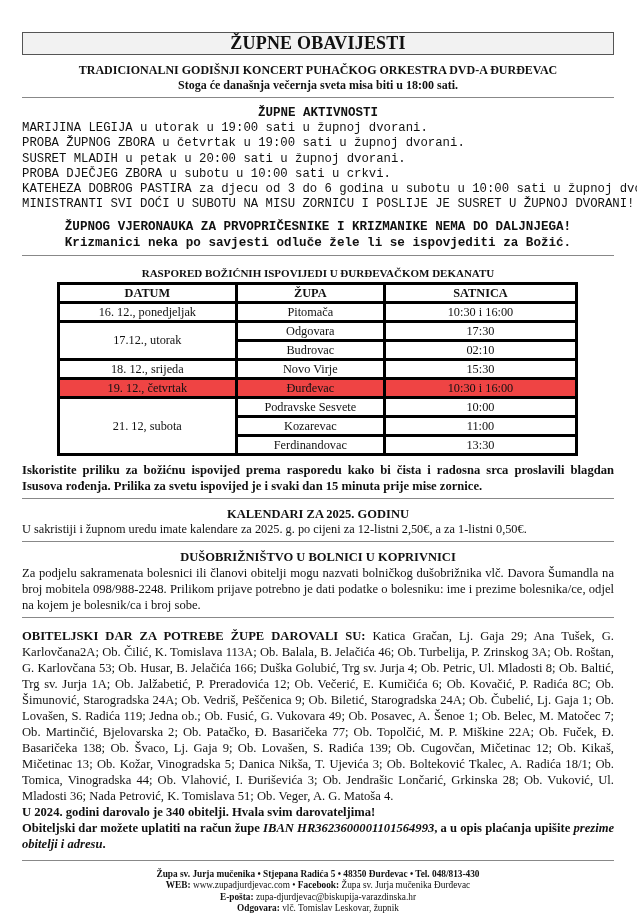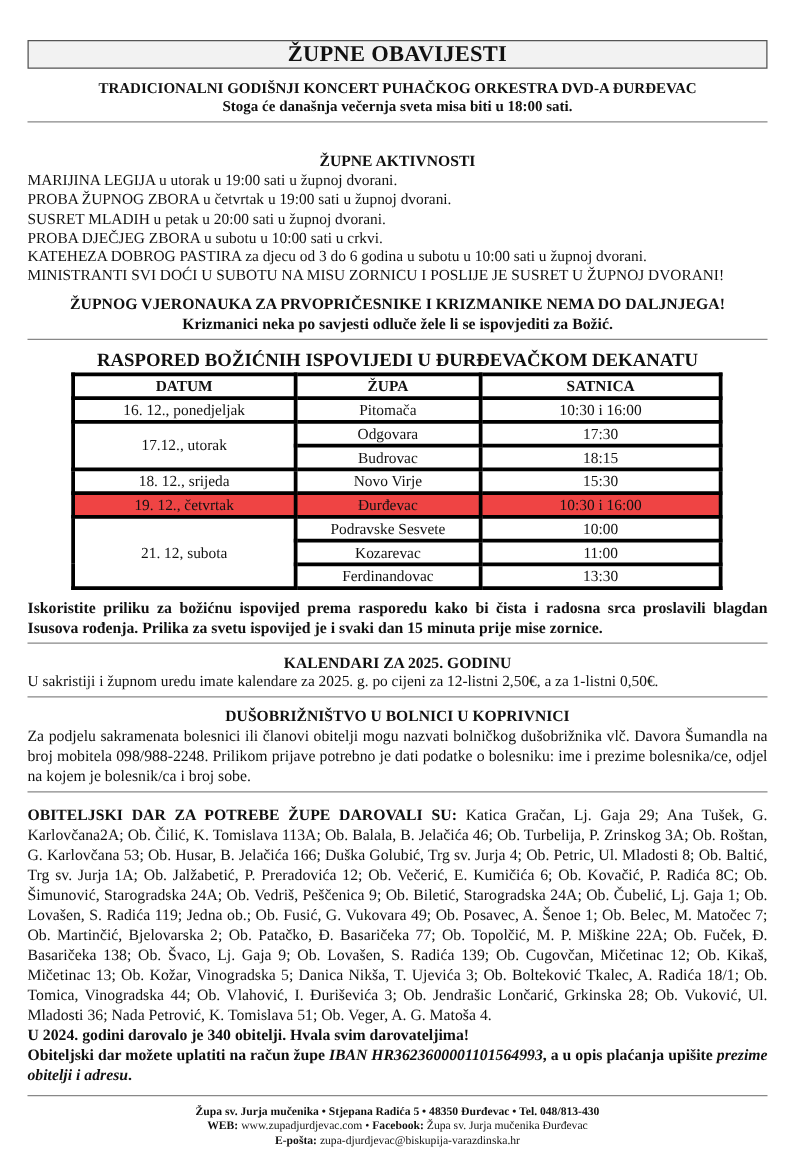--- a/index.html
+++ b/index.html
@@ -7,24 +7,24 @@
          font-family: "Liberation Serif", "DejaVu Serif", serif; color: #111; }
   .page { position: absolute; left: 22px; top: 4px; width: 592px; }
   .title-box { margin-top: 28px; height: 21px; border: 1px solid #555; background: #f2f2f2;
                text-align: center; font-weight: bold; font-size: 18px; line-height: 21px;
                letter-spacing: 0.2px; }
   .center { text-align: center; }
   .bold { font-weight: bold; }
   .concert { margin-top: 8px; font-size: 12px; line-height: 15px; font-weight: bold; }
   .hr { border: 0; border-top: 1.5px solid #888; margin: 4px 0 0 0; height: 0; }
   .section-title { font-weight: bold; font-size: 12.5px; text-align: center; line-height: 15px; }
-  .activities { margin-top: 24px; }
+  .activities { margin-top: 8px; font-family: Liberation Mono, monospace; }
   .line { font-size: 12.3px; line-height: 15.3px; white-space: nowrap; }
   .vjeronauk { margin-top: 6px; font-size: 12.6px; line-height: 16px; font-weight: bold; text-align: center; }
-  .sched-title { margin-top: 9px; font-weight: bold; font-size: 15px; text-align: center; line-height: 17px; }
+  .sched-title { margin-top: 9px; font-weight: bold; font-size: 11px; text-align: center; line-height: 17px; }
   table.sched { border-collapse: collapse; margin-left: 35px; width: 521px; font-size: 12.3px; }
   table.sched td, table.sched th { border: 3px solid #000000; text-align: center; padding: 0; height: 16px; line-height: 16px; }
   table.sched th { font-weight: bold; }
   table.sched tr.hl td { background: #ef4444; font-weight: normal; }
   .col1 { width: 179px; } .col2 { width: 148px; } .col3 { width: 194px; }
   .para { font-size: 12.6px; line-height: 16px; text-align: justify; }
   .para.b { font-weight: bold; }
   .gap6 { margin-top: 6px; }
   .gap8 { margin-top: 8px; }
   .gap10 { margin-top: 10px; }
@@ -74,21 +74,21 @@
         <td>Pitomača</td>
         <td>10:30 i 16:00</td>
       </tr>
       <tr>
         <td rowspan="2">17.12., utorak</td>
         <td>Odgovara</td>
         <td>17:30</td>
       </tr>
       <tr>
         <td>Budrovac</td>
-        <td>18:15</td>
+        <td>02:10</td>
       </tr>
       <tr>
         <td>18. 12., srijeda</td>
         <td>Novo Virje</td>
         <td>15:30</td>
       </tr>
       <tr class="hl">
         <td>19. 12., četvrtak</td>
         <td>Đurđevac</td>
         <td>10:30 i 16:00</td>

